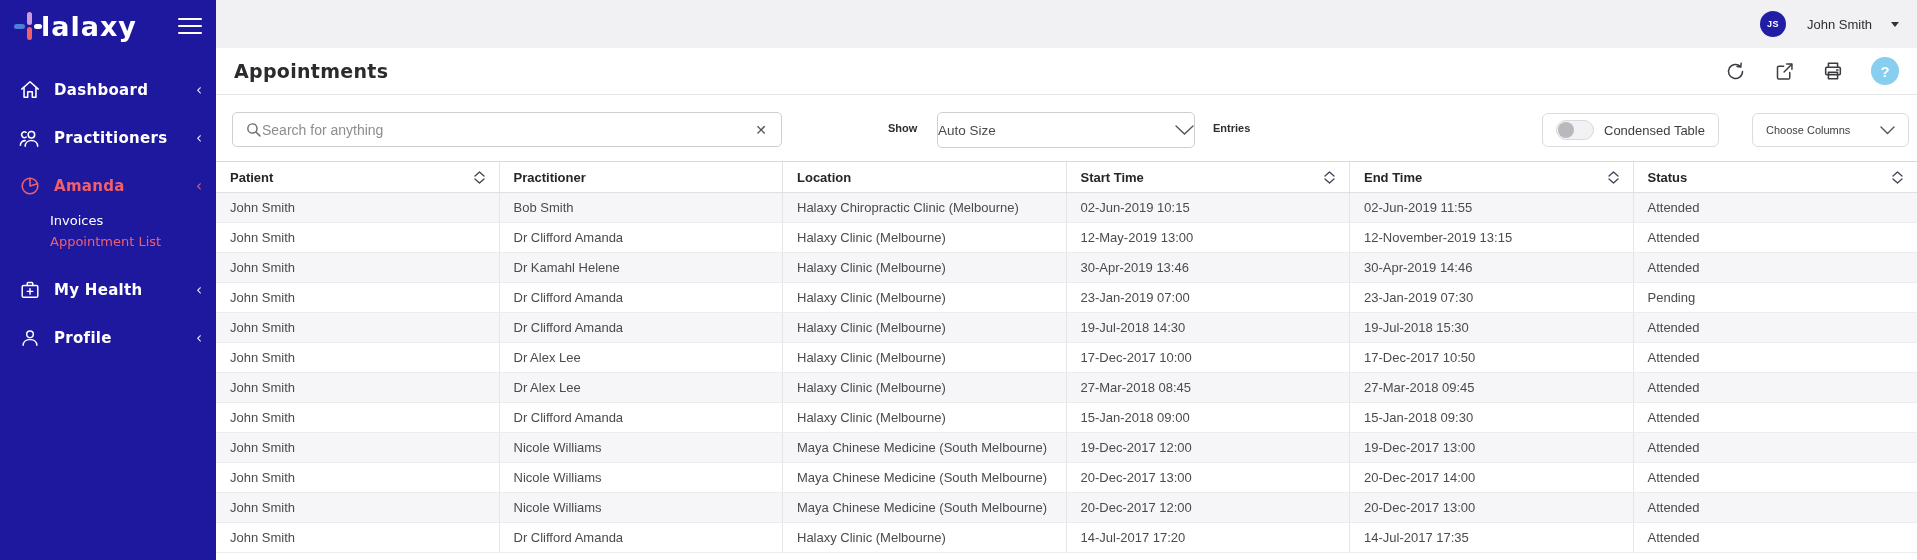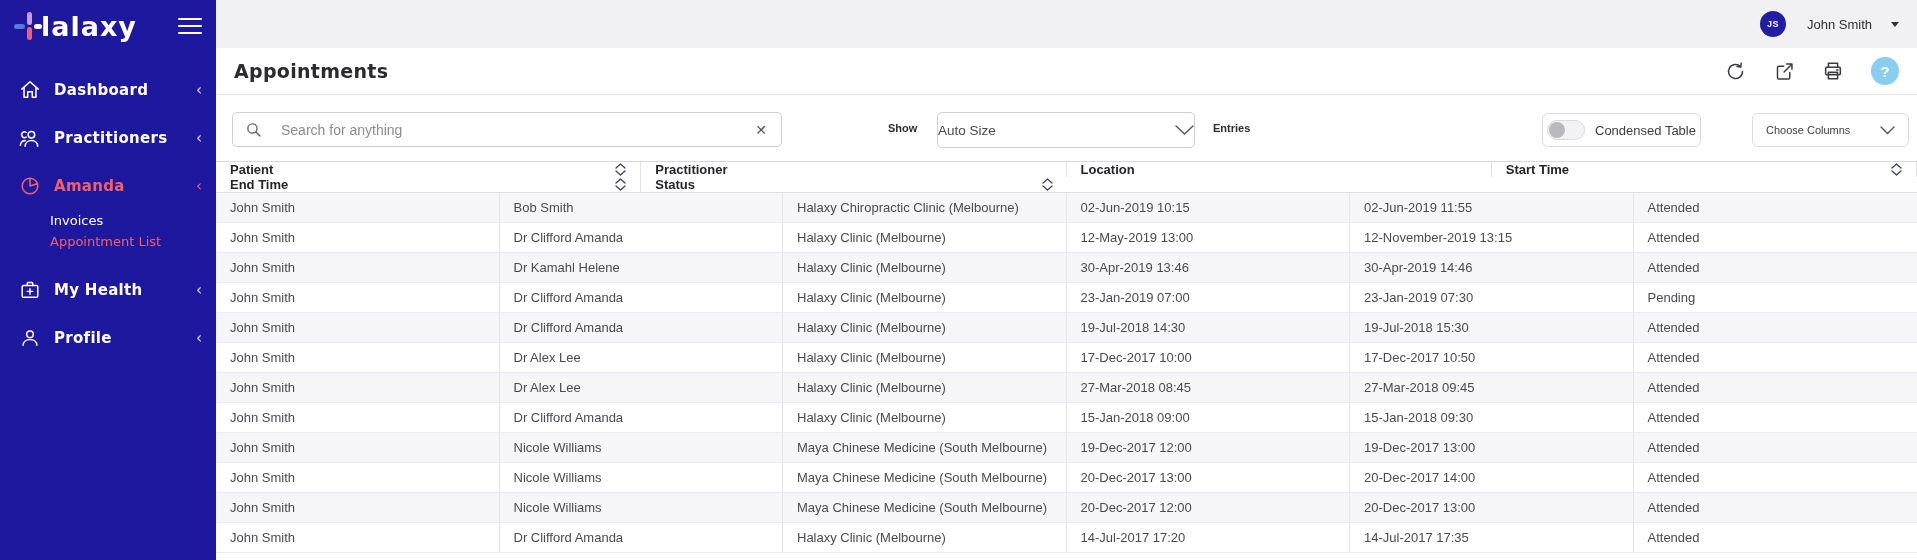--- a/index.html
+++ b/index.html
@@ -47,42 +47,42 @@
   .page-title { font-family:"DejaVu Sans", sans-serif; font-size:19px; font-weight:700; color:#2b2b2e; letter-spacing:.3px; }
   .title-actions { margin-left:auto; display:flex; align-items:center; gap:27px; }
   .ticon { width:22px; height:22px; display:flex; align-items:center; justify-content:center; cursor:pointer; }
   .help-circle { width:28px; height:28px; border-radius:50%; background:#87ceef; color:#fff;
                  font-size:15px; font-weight:700; display:flex; align-items:center; justify-content:center; cursor:pointer; }
 
   .controls { position:absolute; left:0; top:95px; width:100%; height:63px; background:#fff; }
   .search-box { position:absolute; left:16px; top:17px; width:550px; height:35px;
                 border:1px solid #cfcfd2; border-radius:5px; display:flex; align-items:center; padding:0 12px; }
   .search-box input { border:none; outline:none; flex:1; font-size:14px; color:#333;
-                      font-family:"Liberation Sans", sans-serif; margin-left:19px; background:transparent; }
+                      font-family:"Liberation Sans", sans-serif; margin-left:0; background:transparent; }
   .search-box input::placeholder { color:#8d8d91; }
   .clear-x { color:#55555a; font-size:14px; cursor:pointer; padding:0 2px; }
   .ctrl-label { position:absolute; top:27px; font-size:11px; font-weight:700; color:#2f2f32; }
   .show-label { left:672px; }
   .entries-label { left:997px; }
   .select-box { position:absolute; left:721px; top:17px; width:258px; height:36px; border:1px solid #cfcfd2;
                 border-radius:5px; display:flex; align-items:center; padding:0 0; cursor:pointer; }
   .select-box .sel-value { font-size:13.5px; color:#4a4a4e; }
   .select-box svg, .pill-btn svg { margin-left:auto; }
   .toggle-group { position:absolute; left:1326px; top:18px; height:34px; border:1px solid #dcdcde; border-radius:6px;
-                  display:flex; align-items:center; padding:0 4px; gap:10px; }
+                  display:flex; align-items:center; padding:0 13px; gap:10px; }
   .toggle { width:38px; height:20px; border-radius:10px; background:#f2f2f4; border:1px solid #d9d9db; position:relative; cursor:pointer; }
   .toggle .knob { position:absolute; left:1px; top:1px; width:16px; height:16px; border-radius:50%; background:#b9b9bd; }
   .toggle-label { font-size:13px; color:#3e3e41; }
   .pill-btn { position:absolute; left:1536px; top:18px; width:157px; height:34px; border:1px solid #dcdcde; border-radius:6px;
               display:flex; align-items:center; padding:0 13px; cursor:pointer; }
   .pill-btn .pb-label { font-size:11px; color:#3e3e41; }
 
   
   .table { position:absolute; left:0; top:161px; width:100%; }
-  .thead { display:grid; grid-template-columns:repeat(4,1fr); height:32px;
+  .thead { display:grid; grid-template-columns:repeat(6,1fr); height:32px;
            border-top:1px solid #d8d8db; border-bottom:1px solid #e0e0e3; background:#fff; }
   .th { display:flex; align-items:center; padding:0 14px; font-size:13px; font-weight:700;
         color:#26262a; border-right:1px solid #e3e3e6; cursor:pointer; }
   .th:last-child { border-right:none; }
   .th .sort { margin-left:auto; display:flex; flex-direction:column; gap:1px; }
   .tbody .tr { display:grid; grid-template-columns:repeat(6,1fr); height:30px;
                border-bottom:1px solid #ececef; background:#fff; cursor:pointer; }
   .tbody .tr:nth-child(odd) { background:#f6f6f8; }
   .td { display:flex; align-items:center; padding:0 14px; font-size:13px; color:#4b4b4f;
         border-right:1px solid #e5e5e8; overflow:hidden; white-space:nowrap; }

